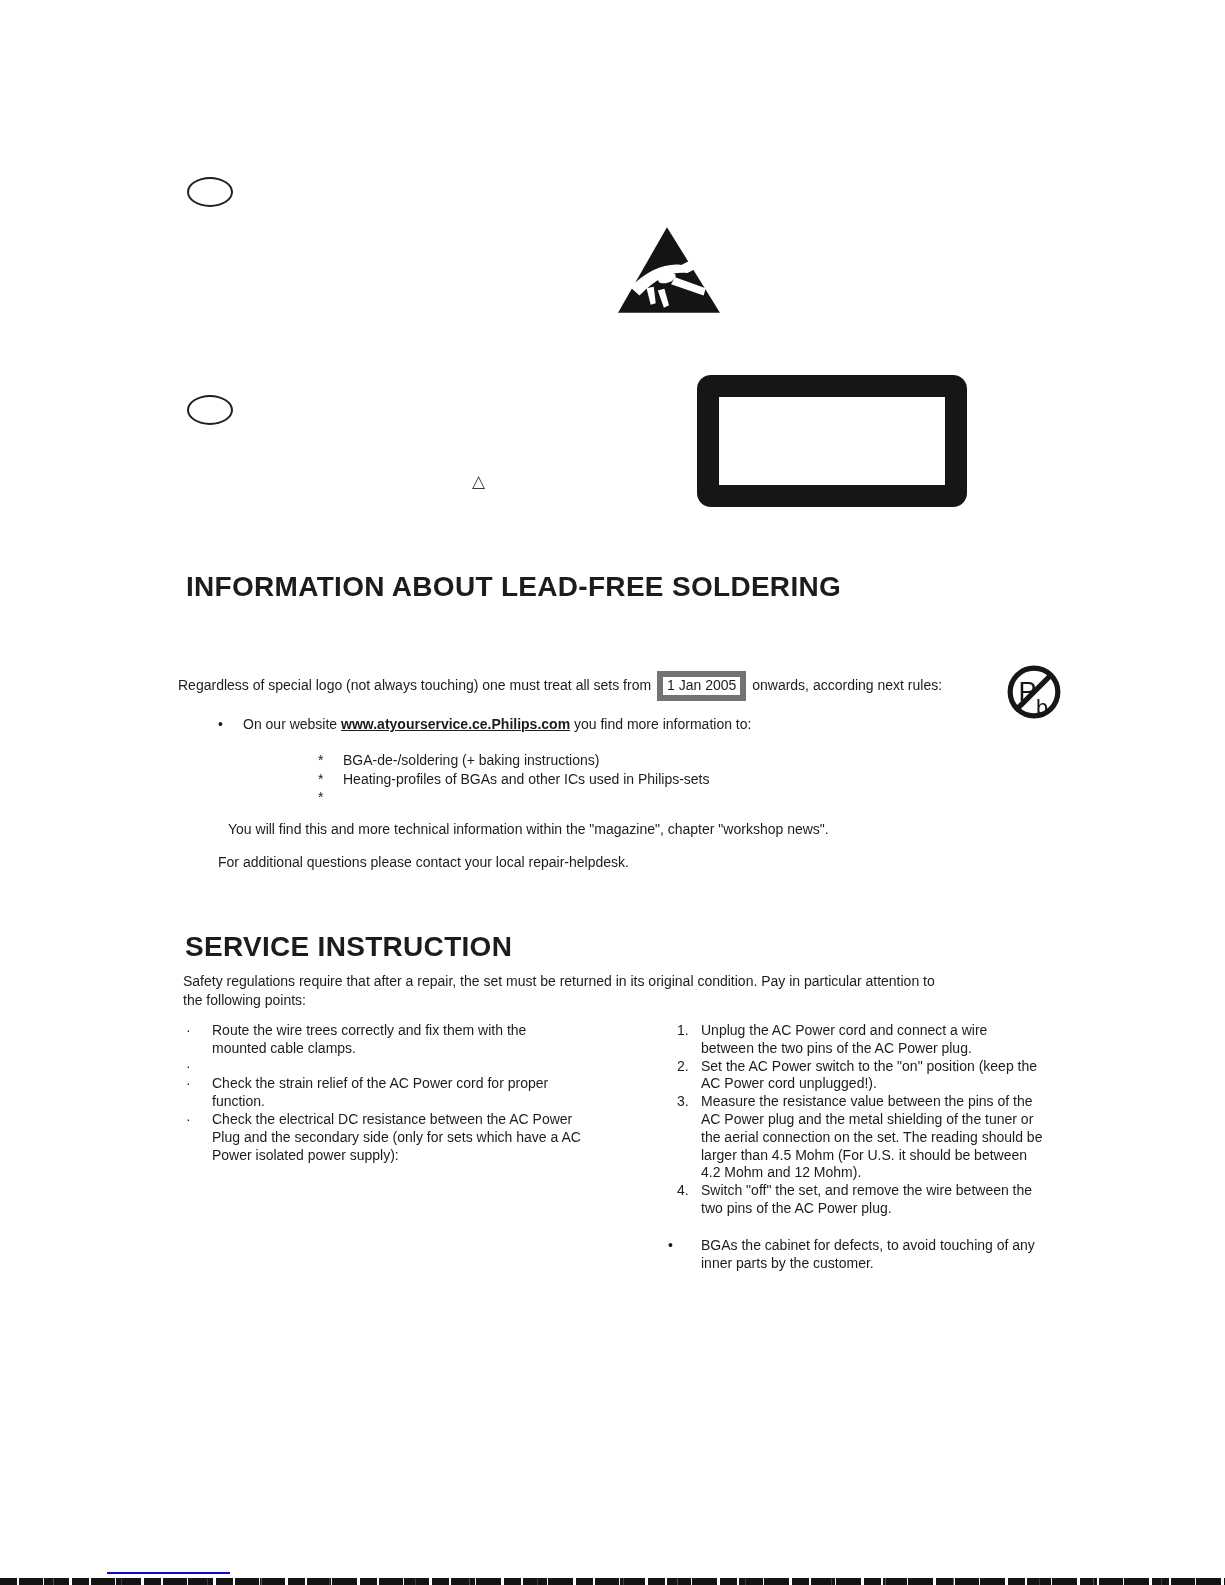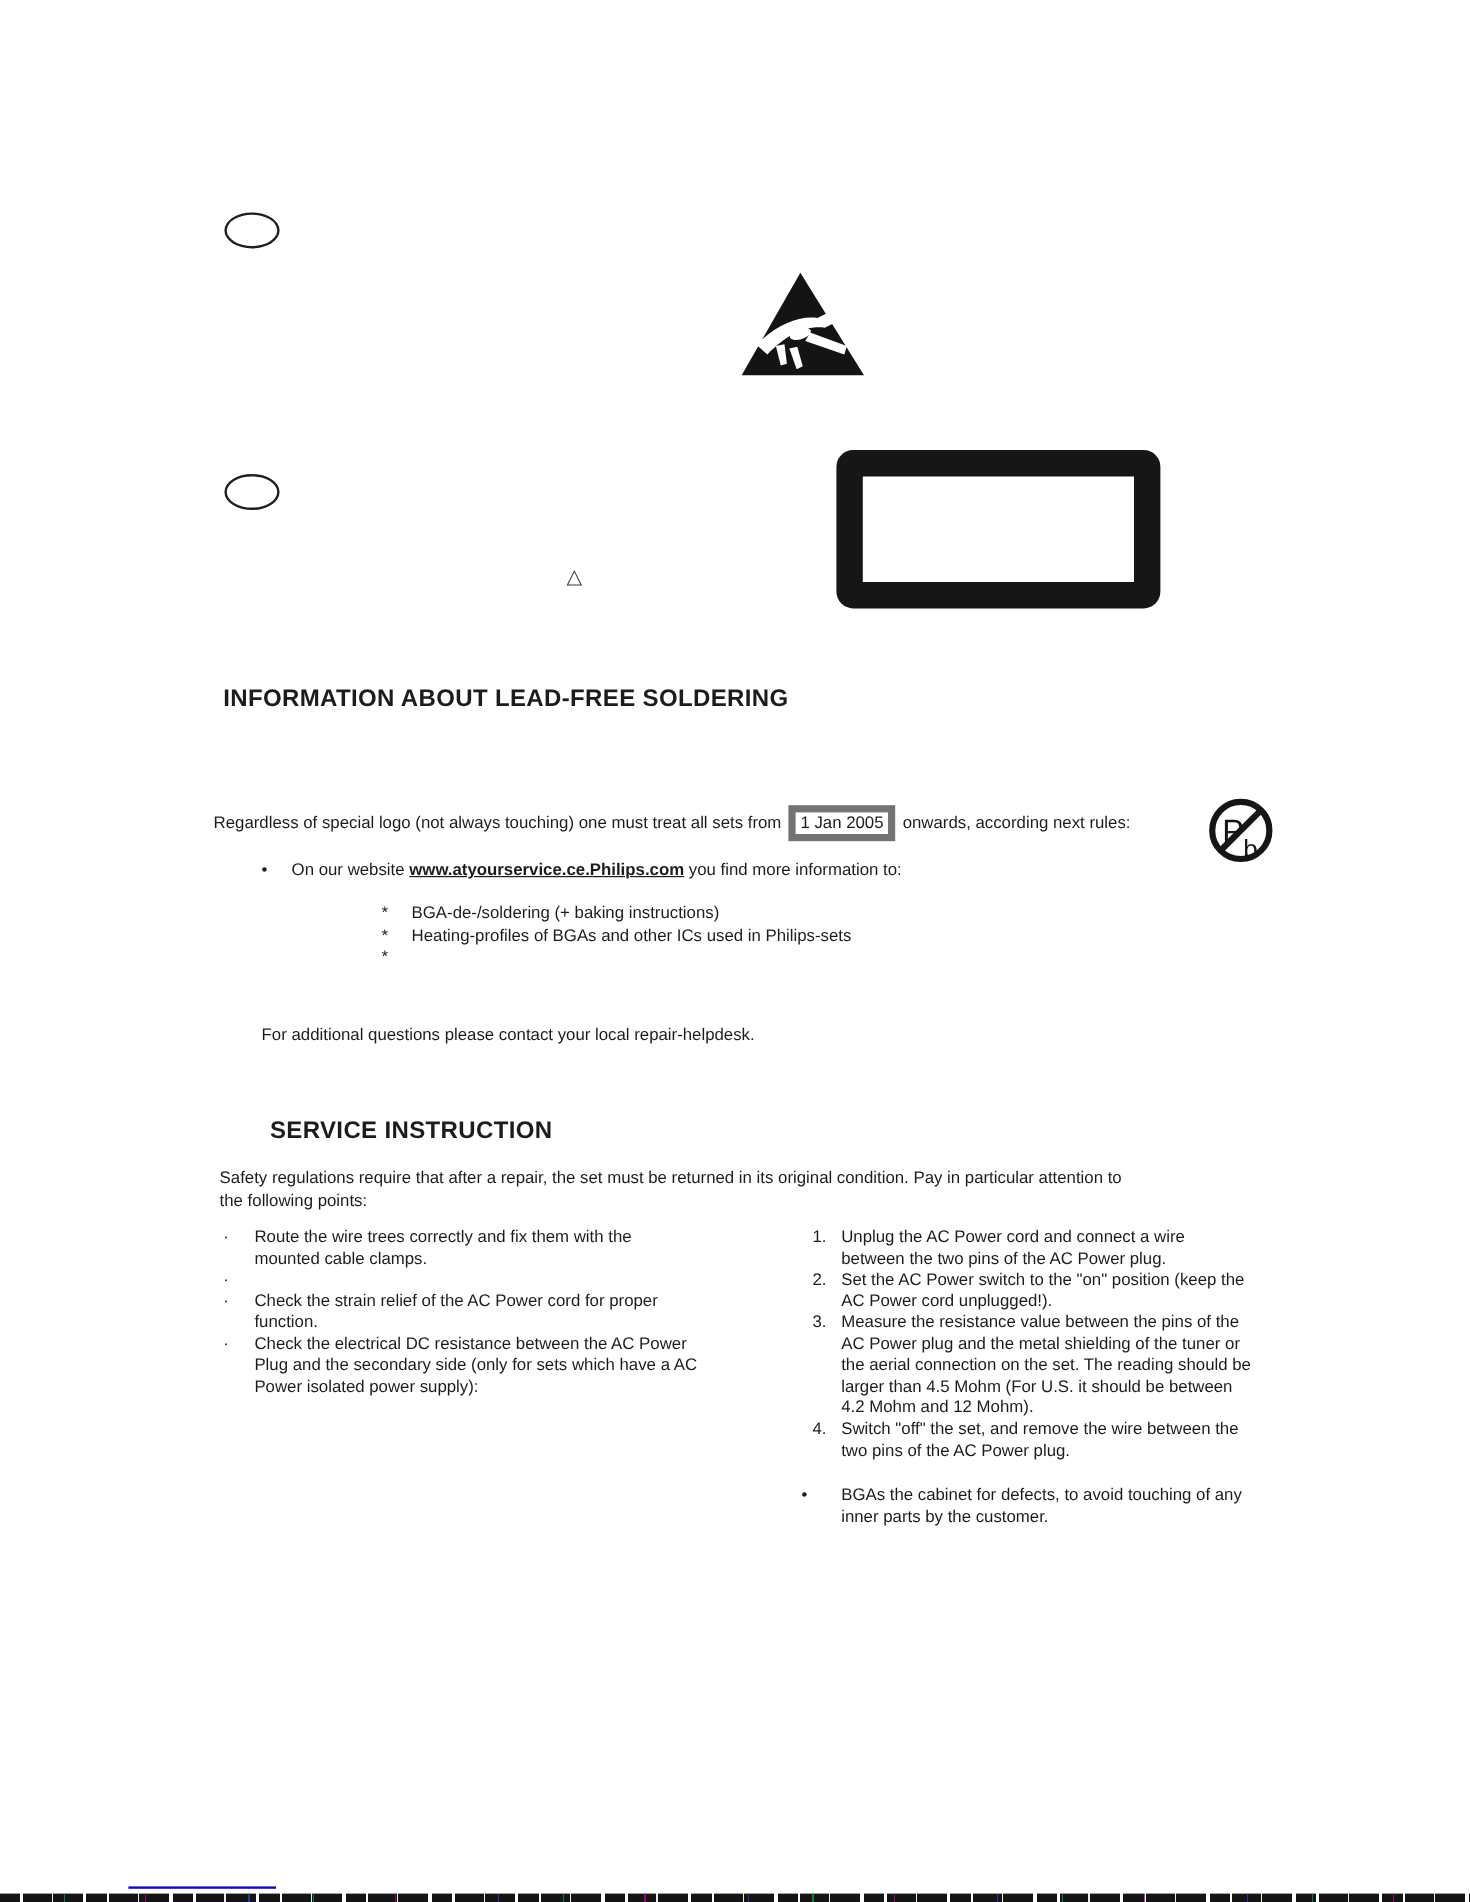--- a/index.html
+++ b/index.html
@@ -2,21 +2,21 @@
 <html><head>
 <meta charset="utf-8">
 <style>
   html,body { margin:0; padding:0; background:#ffffff; }
   .page {
     position:relative; width:1225px; height:1585px; background:#ffffff;
     font-family:"Liberation Sans","DejaVu Sans",sans-serif; color:#1c1c1c;
     overflow:hidden;
   }
   .abs { position:absolute; }
-  .h1 { font-size:20px; font-weight:bold; letter-spacing:.3px; white-space:nowrap; }
+  .h1 { font-size:28px; font-weight:bold; letter-spacing:.3px; white-space:nowrap; }
   .body-text { font-size:14px; line-height:17.8px; }
   .tight { line-height:16px; }
   .pre { white-space:pre-line; }
   .nowrap { white-space:nowrap; }
   .bold { font-weight:bold; }
   .ellipse { border:2px solid #1f1f1f; border-radius:50%; box-sizing:border-box; }
   .screen-frame {
     border:22px solid #161616; border-radius:14px; box-sizing:border-box;
     width:270px; height:132px; background:#ffffff;
   }
@@ -95,24 +95,25 @@
     <div class="row">
       <span class="mk" style="width:25px;">*</span>
       <span class="nowrap">Heating-profiles of BGAs and other ICs used in Philips-sets</span>
     </div>
     <div class="row">
       <span class="mk" style="width:25px;">*</span>
       <span class="nowrap"></span>
     </div>
   </div>
 
+  <div class="abs body-text nowrap" style="left:228px; top:821px;">You will find this and more technical information within the "magazine", chapter "workshop news".</div>
 
   <div class="abs body-text nowrap" style="left:182px; top:854px;margin-left:36px;">For additional questions please contact your local repair-helpdesk.</div>
 
-  <div class="abs h1" style="left:185px; top:931px;margin-left:40px;">SERVICE INSTRUCTION</div>
+  <div class="abs h1" style="left:185px; top:931px;">SERVICE INSTRUCTION</div>
 
   <div class="abs body-text pre" style="left:183px; top:972px; line-height:19px; width:860px;">Safety regulations require that after a repair, the set must be returned in its original condition. Pay in particular attention to
 the following points:</div>
 
   <div class="abs body-text list-col" style="left:186px; top:1022px;">
     <div class="row">
       <span class="mk" style="width:26px;">·</span>
       <span class="pre">Route the wire trees correctly and fix them with the
 mounted cable clamps.</span>
     </div>

